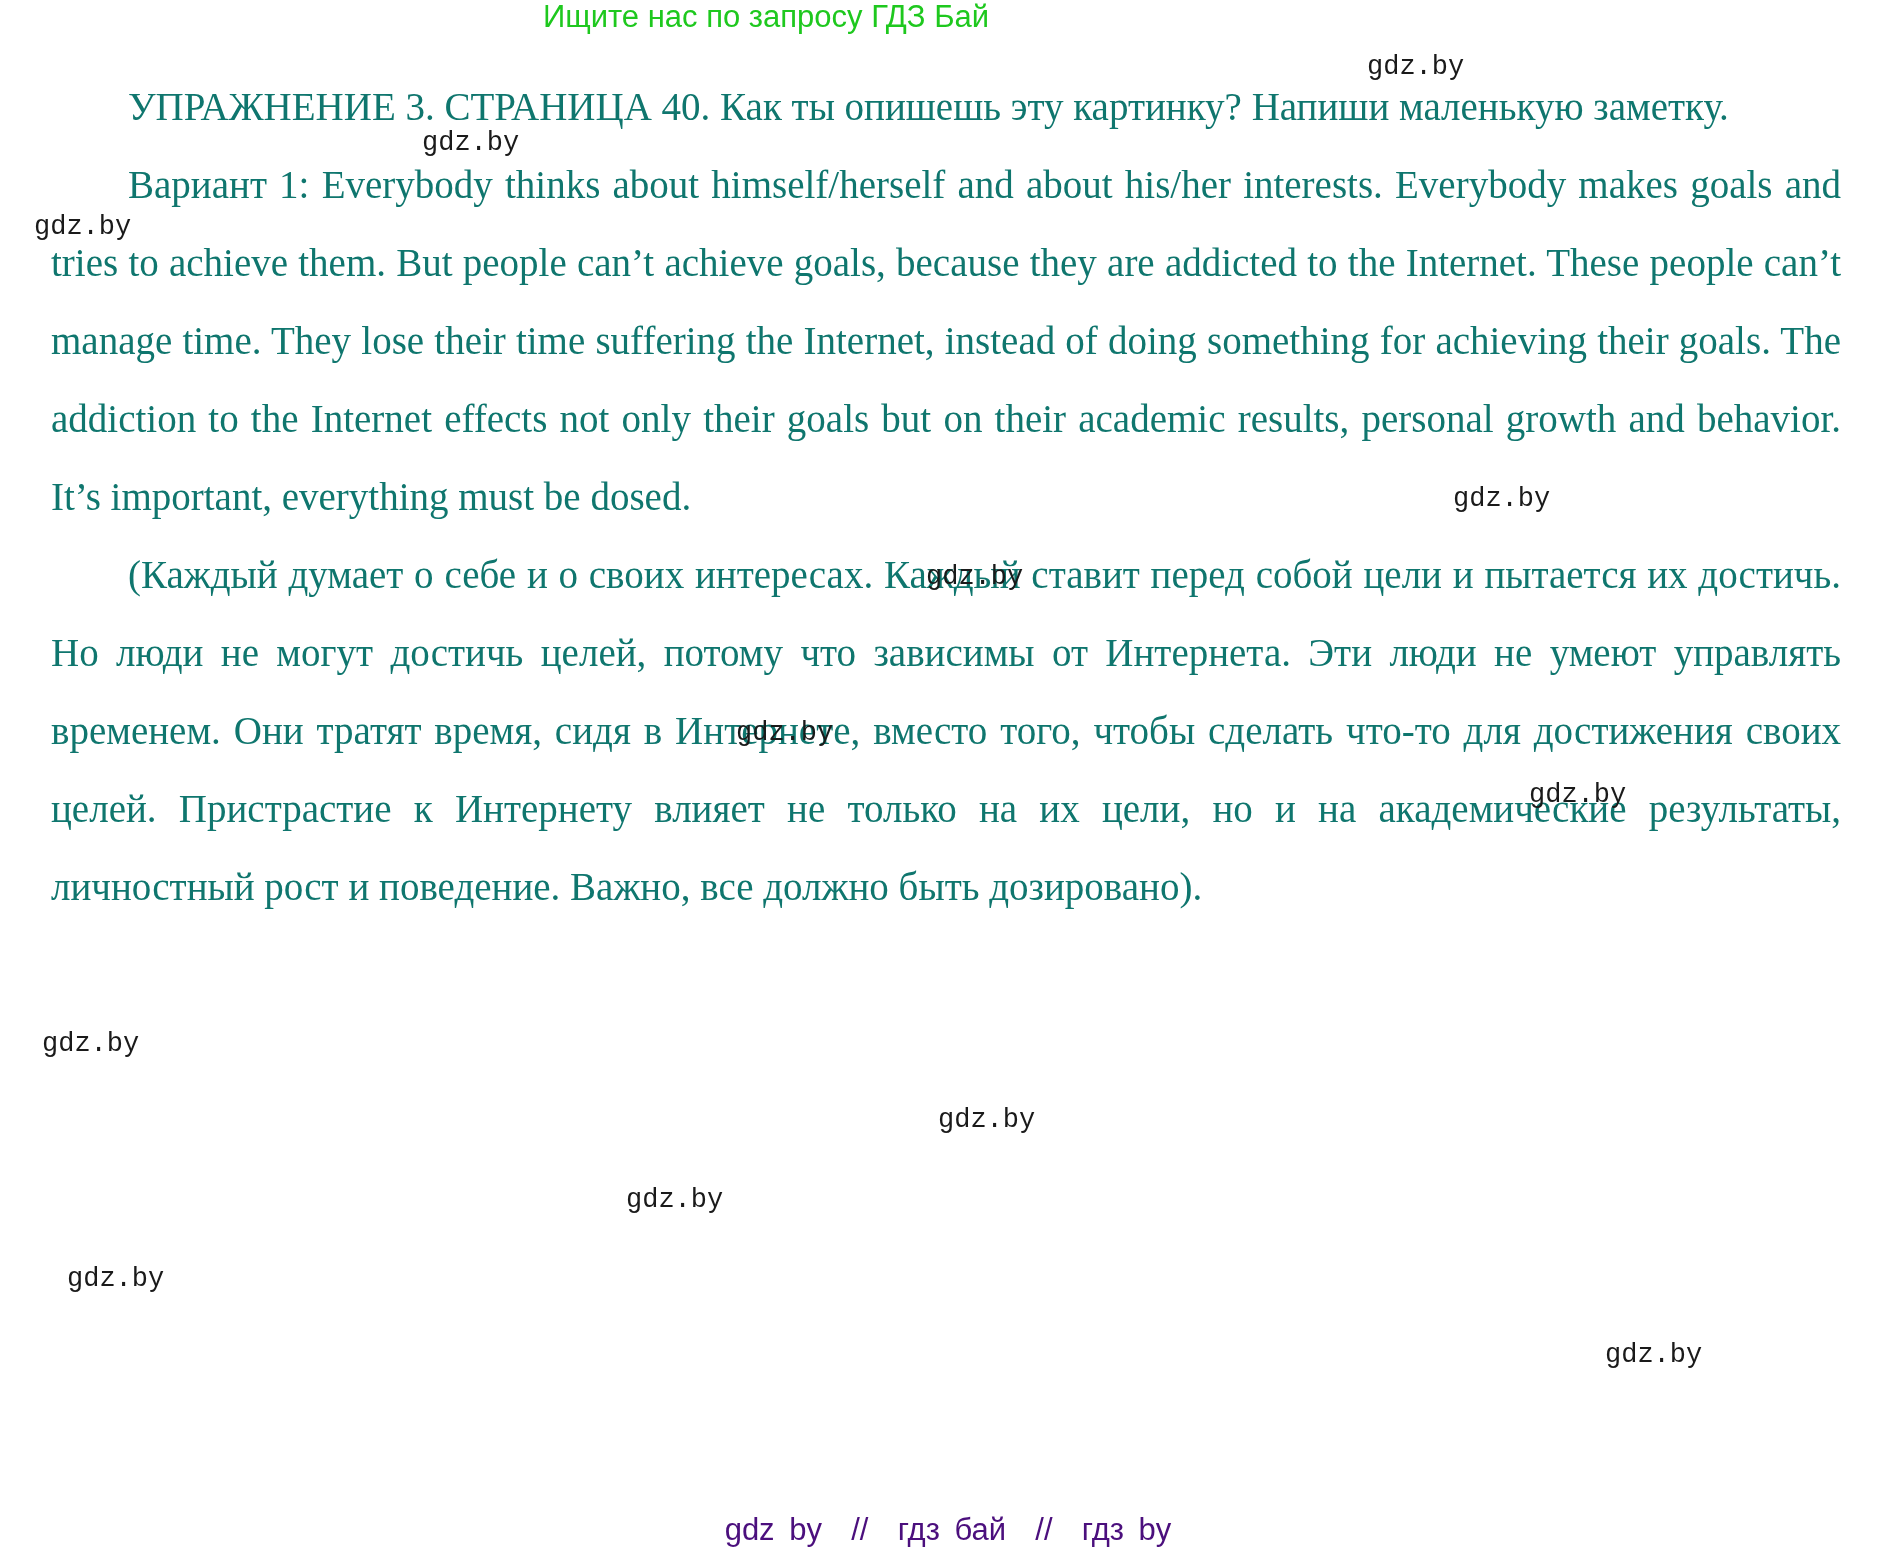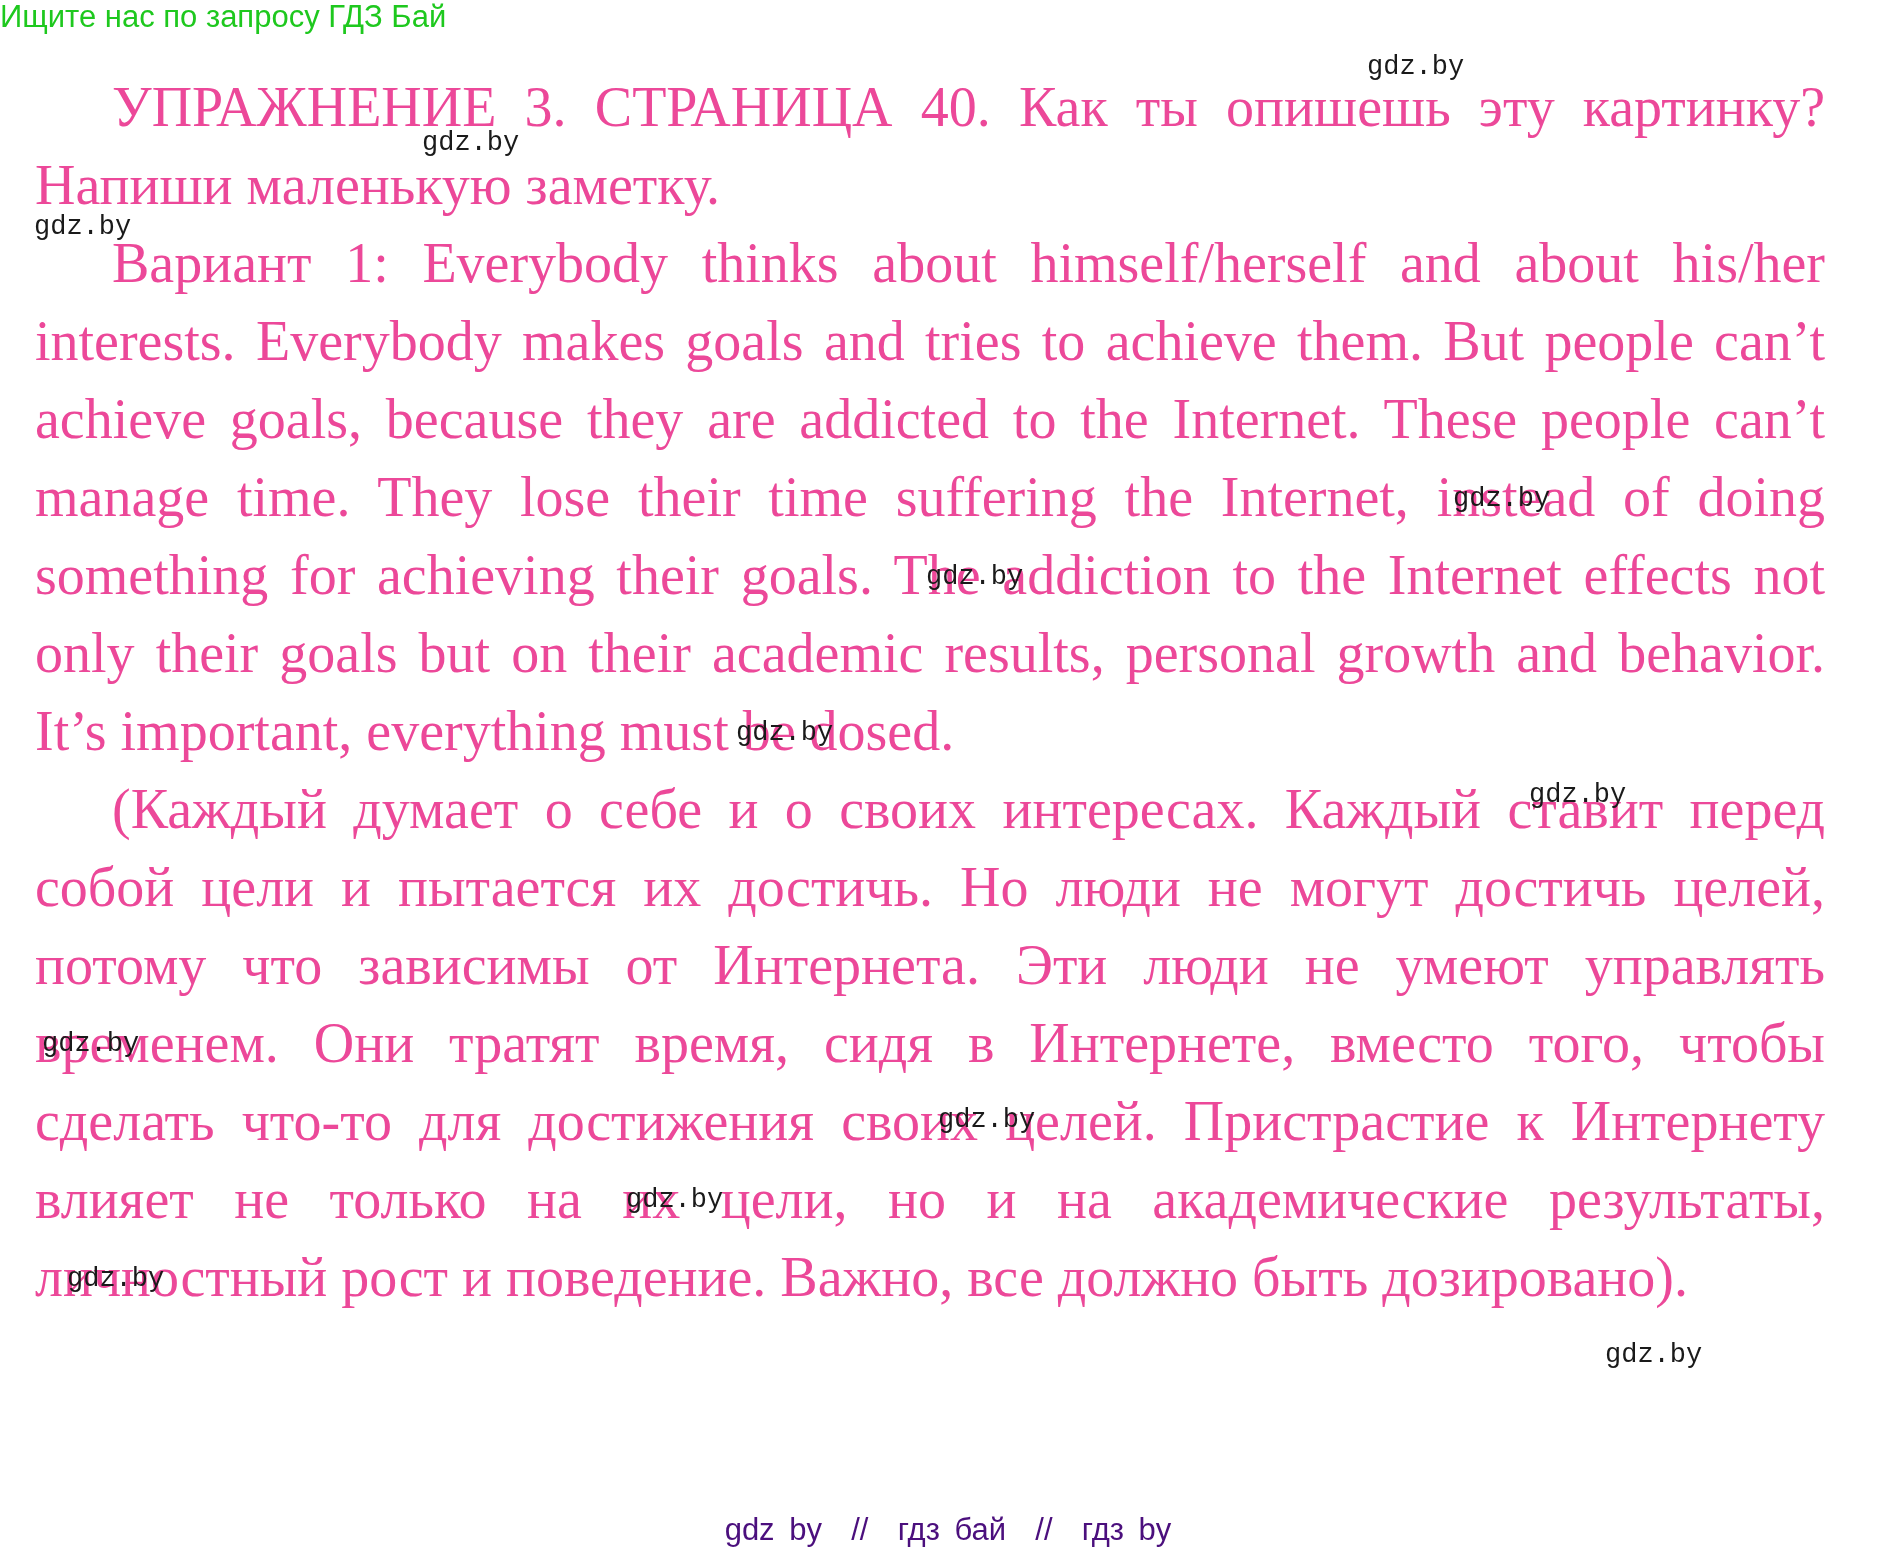--- a/index.html
+++ b/index.html
@@ -1,36 +1,36 @@
 <!DOCTYPE html>
 <html><head>
 <meta charset="utf-8">
 <style>
   html, body { margin: 0; padding: 0; background: #ffffff; }
   body { width: 1896px; height: 1559px; position: relative; overflow: hidden; }
   .header {
     position: absolute; top: 0; left: 0; width: 1532px; height: 36px;
-    text-align: left;
+    text-align: center;
     font-family: "Liberation Sans", sans-serif;
     font-size: 31px; line-height: 34px;
     color: #1ec81e;
   }
   .footer {
     position: absolute; top: 1512px; left: 0; width: 1896px; height: 36px;
     text-align: center;
     font-family: "Liberation Sans", sans-serif;
     font-size: 31px; line-height: 36px;
     color: #4b0f7d;
     word-spacing: 6px;
   }
   .doc {
-    position: absolute; left: 35px; top: 68px; width: 1790px;
+    position: absolute; left: 51px; top: 68px; width: 1790px;
     font-family: "Liberation Serif", serif;
-    font-size: 56px; line-height: 78px;
-    color: #ec4899;
+    font-size: 39px; line-height: 78px;
+    color: #0f766e;
     text-align: justify;
     transform-origin: 0 0;
   }
   .doc p { margin: 0; text-indent: 77px; text-align: justify; }
   .doc p.title { text-align: justify; text-align-last: left; }
   .doc p .bold { font-weight: normal; }
   .wm {
     position: absolute;
     font-family: Liberation Mono, monospace;
     font-size: 27px; line-height: 30px;

